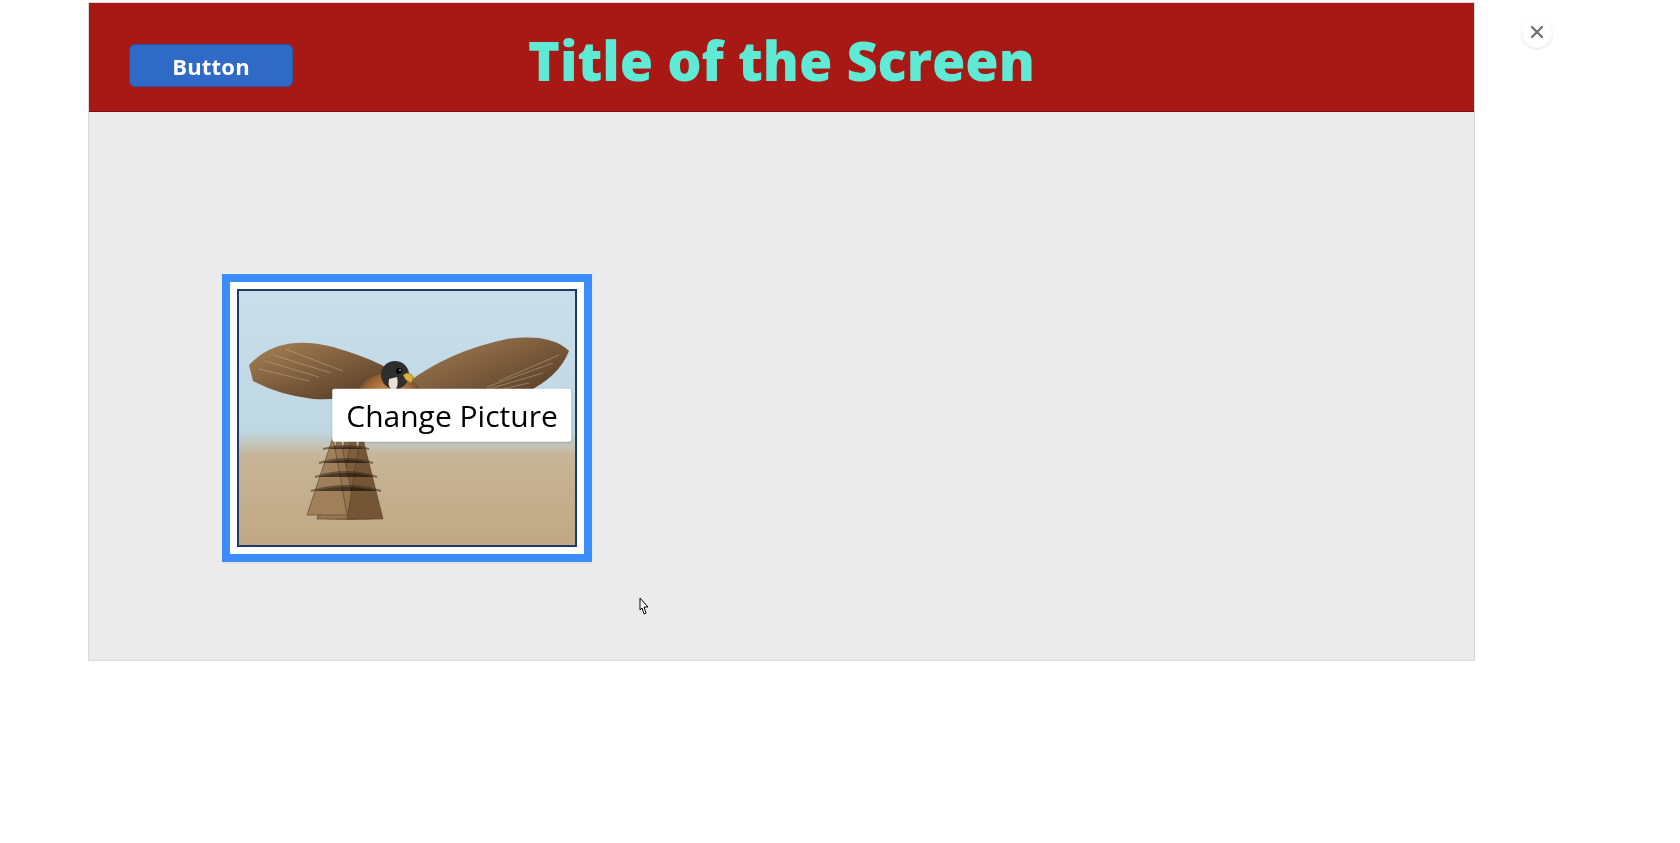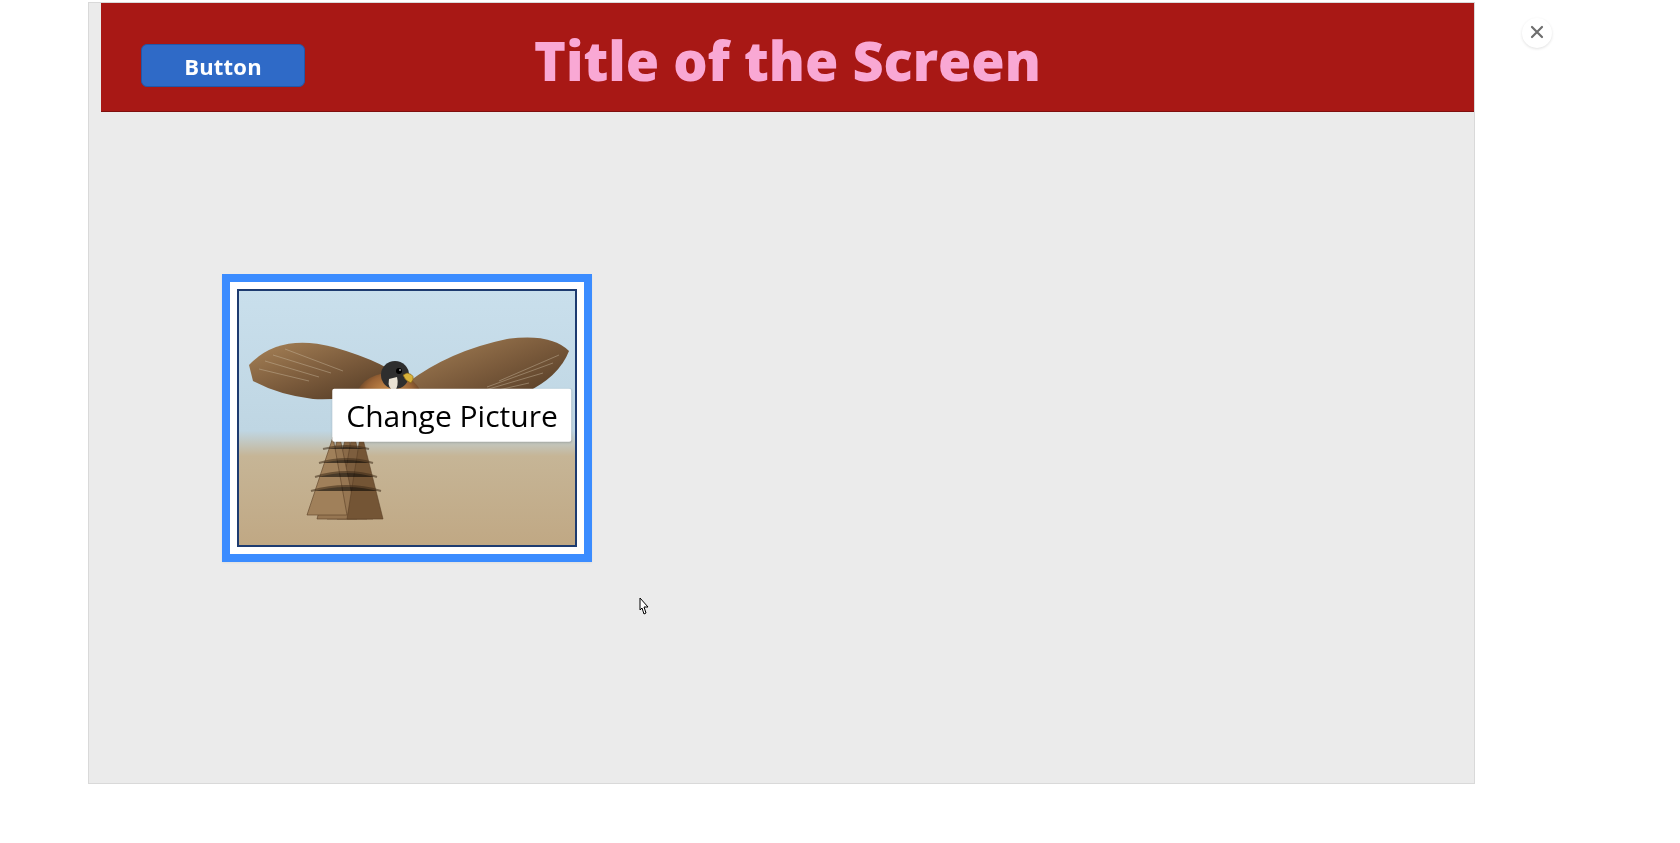--- a/index.html
+++ b/index.html
@@ -11,24 +11,23 @@
       height: 843px;
       background: #ffffff;
       overflow: hidden;
     }
 
     .panel {
       position: absolute;
       left: 88px;
       top: 2px;
       width: 1387px;
-      height: 782px;
+      height: 659px;
       background: #ebebeb;
       border: 1px solid #d9d9d9;
-      padding-left: 12px;
     }
 
     .header {
       position: relative;
       width: 100%;
       height: 109px;
       background: #a81815;
       border-bottom: 1px solid #7f0f0e;
     }
 
@@ -50,21 +49,21 @@
       cursor: pointer;
       letter-spacing: 0.2px;
     }
 
     .header-title {
       position: absolute;
       left: 0;
       right: 0;
       top: 20px;
       text-align: center;
-      color: #f9a8d4;
+      color: #5eead4;
       font-size: 54px;
       font-weight: 800;
       pointer-events: none;
     }
 
     .close-btn {
       position: absolute;
       right: 128px;
       top: 18px;
       width: 30px;

